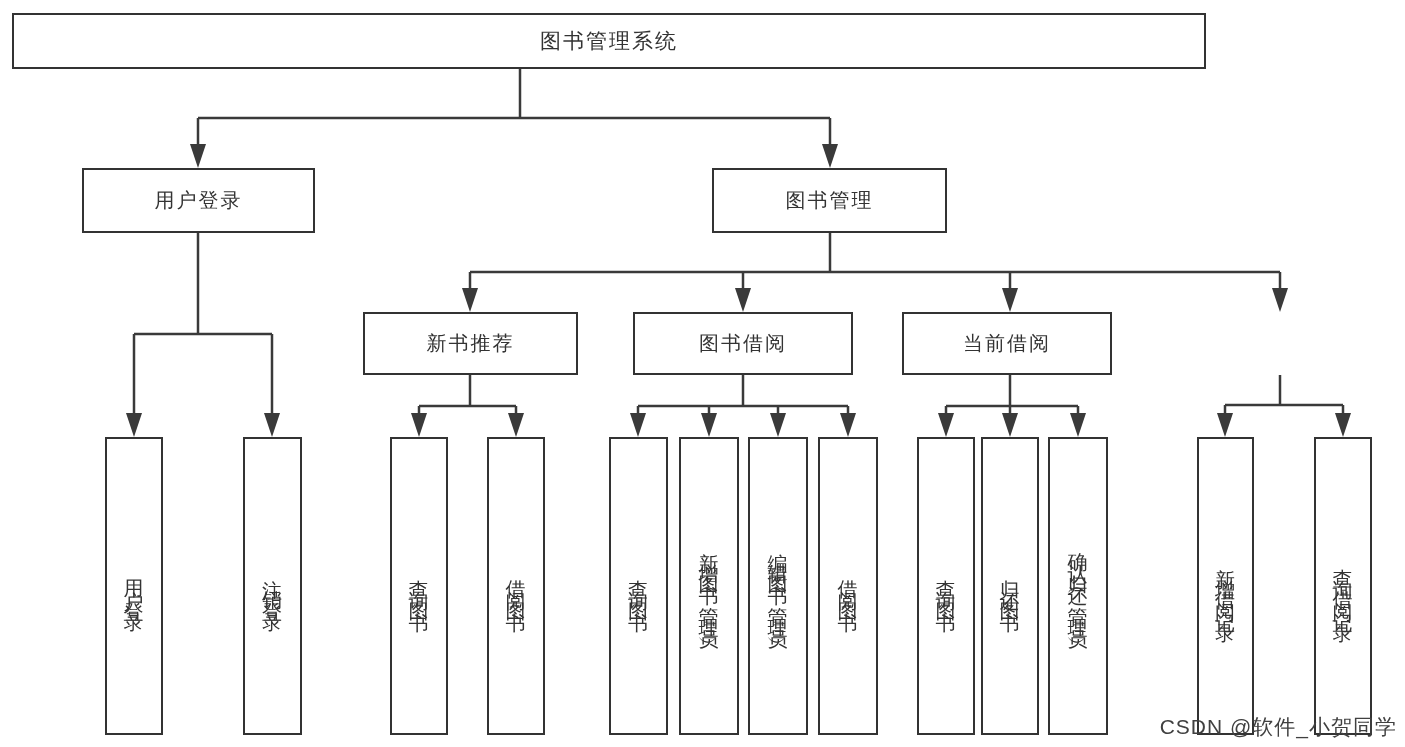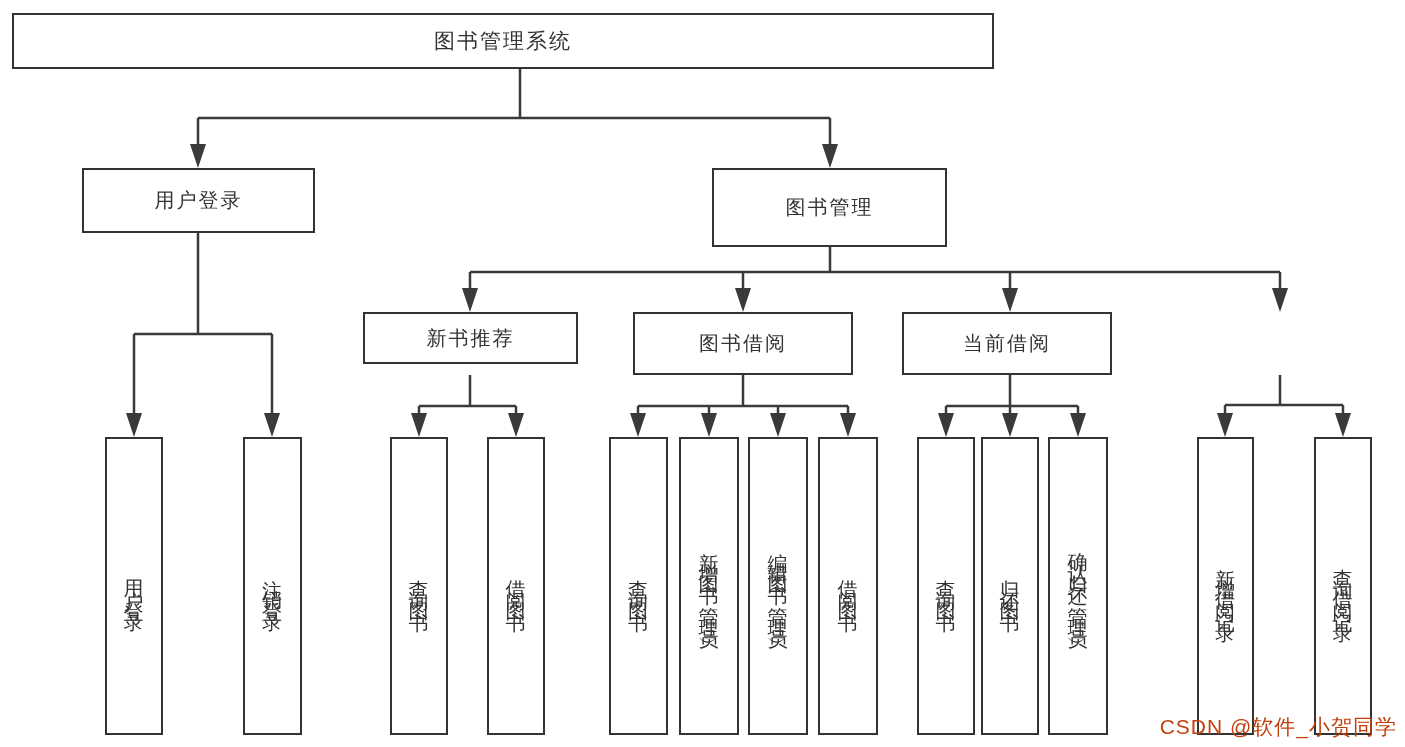--- a/index.html
+++ b/index.html
@@ -59,21 +59,21 @@
     text-orientation: mixed;
     letter-spacing: 0.55em;
     line-height: 1;
     white-space: nowrap;
   }
   .watermark {
     position: absolute;
     right: 8px;
     bottom: 6px;
     font-size: 21px;
-    color: #c2410c;
+    color: #404040;
     letter-spacing: 1px;
     z-index: 5;
   }
 </style>
 </head>
 <body>
 
 <div class="canvas">
 
   <svg class="connectors" viewBox="0 0 1405 747" xmlns="http://www.w3.org/2000/svg">
@@ -131,26 +131,26 @@
     <polygon points="1070,413 1086,413 1078,437"></polygon>
 
     <path d="M1280 375 L1280 405"></path>
     <path d="M1225 405 L1343 405"></path>
     <path d="M1225 405 L1225 418"></path>
     <path d="M1343 405 L1343 418"></path>
     <polygon points="1217,413 1233,413 1225,437"></polygon>
     <polygon points="1335,413 1351,413 1343,437"></polygon>
   </svg>
 
-  <div class="node root-box" style="left:12px; top:13px; width:982px; height:56px;">图书管理系统</div>
+  <div class="node root-box" style="left:12px; top:13px; width:1194px; height:56px;">图书管理系统</div>
 
   <div class="node branch-box" style="left:82px; top:168px; width:233px; height:65px;">用户登录</div>
-  <div class="node branch-box" style="left:712px; top:168px; width:235px; height:79px;">图书管理</div>
+  <div class="node branch-box" style="left:712px; top:168px; width:235px; height:65px;">图书管理</div>
 
-  <div class="node branch-box" style="left:363px; top:312px; width:215px; height:52px;">新书推荐</div>
+  <div class="node branch-box" style="left:363px; top:312px; width:215px; height:63px;">新书推荐</div>
   <div class="node branch-box" style="left:633px; top:312px; width:220px; height:63px;text-align:right;">图书借阅</div>
   <div class="node branch-box" style="left:902px; top:312px; width:210px; height:63px;">当前借阅</div>
 
   <div class="node leaf-box" style="left:105px; top:437px; width:58px; height:298px;">
     <span class="vtext">用户登录</span>
   </div>
   <div class="node leaf-box" style="left:243px; top:437px; width:59px; height:298px;">
     <span class="vtext">注销登录</span>
   </div>
 

